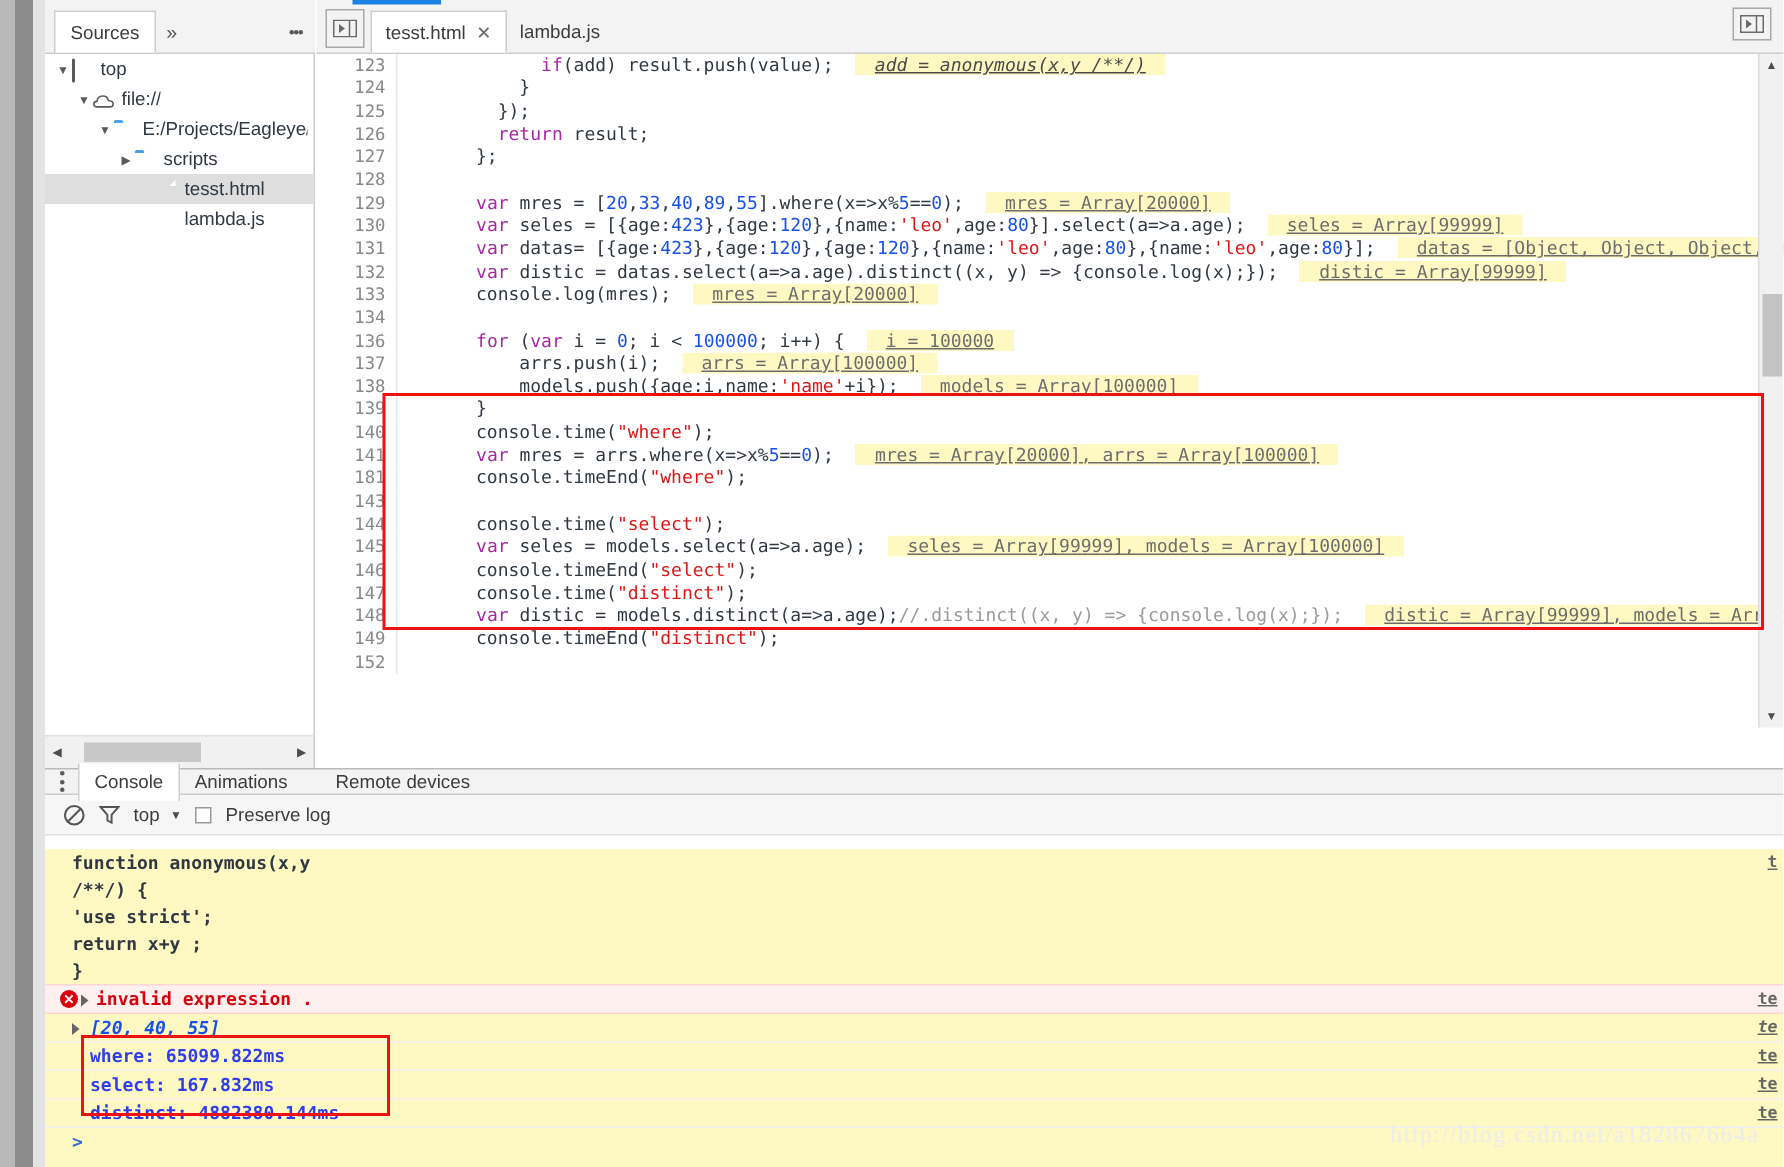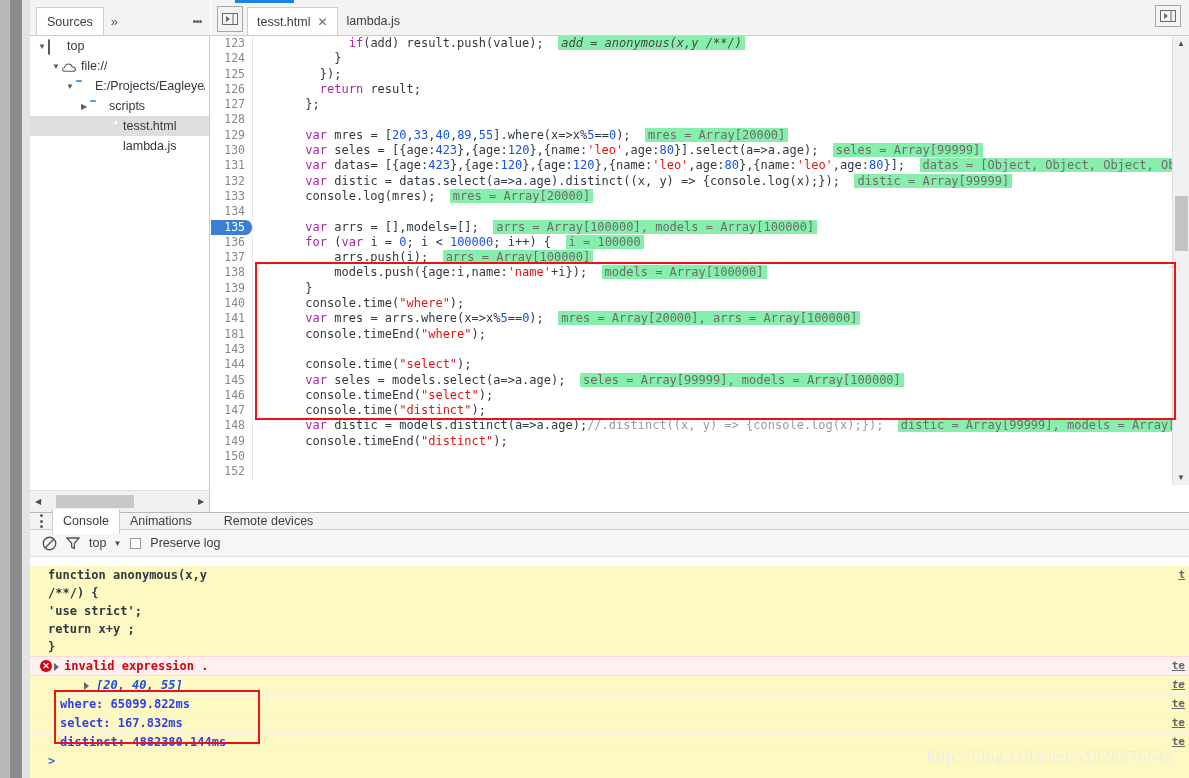--- a/index.html
+++ b/index.html
@@ -100,31 +100,31 @@
     background:#f1f1f1; border-left:1px solid #dedede;
   }
   .vs-arrow { height:15px; display:flex; align-items:center; justify-content:center; font-size:8px; color:#4d4d4d; }
   .vs-thumb { position:absolute; left:2px; top:160px; width:13px; height:55px; background:#c3c3c3; }
   .vs-bottom { position:absolute; bottom:0; left:0; right:0; }
 
   .codelines { font-family:"DejaVu Sans Mono","Liberation Mono",monospace; font-size:12px; line-height:15.3px; }
   .cl { display:flex; height:15.3px; white-space:pre; }
   .cl.cur .ln { background:#3a7fd5; color:#fff; border-radius:0 8px 8px 0; }
   .ln {
-    width:42px; min-width:33px; text-align:right; padding-right:7px;
+    width:54px; min-width:33px; text-align:right; padding-right:7px;
     color:#888; background:#fff; border-right:1px solid #e6e6e6; flex:none;
     font-size:11.5px;
   }
   .src { padding-left:9px; color:#303942; flex:1; overflow:hidden; }
   .kw { color:#a626a4; }
   .num { color:#1750eb; }
   .str { color:#e01515; }
   .com { color:#9a9a9a; }
   .hint {
-    background:#86efac; color:#6d6d6d; font-style:normal; padding:0 3px;
+    background:#fef9c3; color:#6d6d6d; font-style:normal; padding:0 13px;text-decoration:underline;
   }
   .hint.it { font-style:italic; color:#4a4a4a; }
 
   
   .redbox { position:absolute; border:2.5px solid #ee1111; pointer-events:none; }
 
   
   .ed-status {
     position:absolute; left:181px; right:0; bottom:0; height:27px;
     background:#f3f3f3; border-top:1px solid #cdcdcd; display:flex; align-items:center;
@@ -152,21 +152,21 @@
   .cb { width:11px; height:11px; border:1px solid #9a9a9a; background:#fdfdfd; display:inline-block; }
 
   .console-body { position:absolute; left:0; right:0; top:54px; bottom:0; background:#fef9c3; overflow:hidden;font-weight:bold; }
   .cmsg {
     position:relative; font-family:"DejaVu Sans Mono","Liberation Mono",monospace;
     font-size:12px; line-height:18px; padding:0 0 0 18px; white-space:pre;
     border-bottom:1px solid #f0f0f0; color:#303942;
   }
   .cmsg.plain { border-bottom:none; }
   .cmsg.err { background:#fff0f0; border-top:1px solid #ffd6d6; border-bottom:1px solid #ffd6d6; color:#d8000c; padding-left:34px; }
-  .cmsg.arr { color:#1750eb; font-style:italic; padding-left:30px;margin-left:36px; }
+  .cmsg.arr { color:#1750eb; font-style:italic; padding-left:30px; }
   .cmsg.time { color:#2e3df0; padding-left:30px; }
   .errdot {
     position:absolute; left:10px; top:3px; width:12px; height:12px; border-radius:50%;
     background:#d8000c; color:#fff; font-size:9px; font-family:"Liberation Sans",sans-serif;
     display:flex; align-items:center; justify-content:center;
   }
   .tri { position:absolute; width:0; height:0; border-style:solid;
          border-width:4px 0 4px 5px; border-color:transparent transparent transparent #666; }
   .srclink {
     position:absolute; right:4px; top:0; font-family:"DejaVu Sans Mono",monospace;
@@ -276,36 +276,34 @@
             <div class="cl"><span class="ln">125</span><span class="src">        });</span></div>
             <div class="cl"><span class="ln">126</span><span class="src">        <span class="kw">return</span> result;</span></div>
             <div class="cl"><span class="ln">127</span><span class="src">      };</span></div>
             <div class="cl"><span class="ln">128</span><span class="src"></span></div>
             <div class="cl"><span class="ln">129</span><span class="src">      <span class="kw">var</span> mres = [<span class="num">20</span>,<span class="num">33</span>,<span class="num">40</span>,<span class="num">89</span>,<span class="num">55</span>].where(x=&gt;x%<span class="num">5</span>==<span class="num">0</span>);  <span class="hint">mres = Array[20000]</span></span></div>
             <div class="cl"><span class="ln">130</span><span class="src">      <span class="kw">var</span> seles = [{age:<span class="num">423</span>},{age:<span class="num">120</span>},{name:<span class="str">'leo'</span>,age:<span class="num">80</span>}].select(a=&gt;a.age);  <span class="hint">seles = Array[99999]</span></span></div>
             <div class="cl"><span class="ln">131</span><span class="src">      <span class="kw">var</span> datas= [{age:<span class="num">423</span>},{age:<span class="num">120</span>},{age:<span class="num">120</span>},{name:<span class="str">'leo'</span>,age:<span class="num">80</span>},{name:<span class="str">'leo'</span>,age:<span class="num">80</span>}];  <span class="hint">datas = [Object, Object, Object, Object, Object</span></span></div>
             <div class="cl"><span class="ln">132</span><span class="src">      <span class="kw">var</span> distic = datas.select(a=&gt;a.age).distinct((x, y) =&gt; {console.log(x);});  <span class="hint">distic = Array[99999]</span></span></div>
             <div class="cl"><span class="ln">133</span><span class="src">      console.log(mres);  <span class="hint">mres = Array[20000]</span></span></div>
             <div class="cl"><span class="ln">134</span><span class="src"></span></div>
-            <div class="cl cur"><span class="ln">135</span><span class="src">      <span class="kw">var</span> arrs = [],models=[];  <span class="hint">arrs = Array[100000], models = Array[100000]</span></span></div>
             <div class="cl"><span class="ln">136</span><span class="src">      <span class="kw">for</span> (<span class="kw">var</span> i = <span class="num">0</span>; i &lt; <span class="num">100000</span>; i++) {  <span class="hint">i = 100000</span></span></div>
             <div class="cl"><span class="ln">137</span><span class="src">          arrs.push(i);  <span class="hint">arrs = Array[100000]</span></span></div>
             <div class="cl"><span class="ln">138</span><span class="src">          models.push({age:i,name:<span class="str">'name'</span>+i});  <span class="hint">models = Array[100000]</span></span></div>
             <div class="cl"><span class="ln">139</span><span class="src">      }</span></div>
             <div class="cl"><span class="ln">140</span><span class="src">      console.time(<span class="str">"where"</span>);</span></div>
             <div class="cl"><span class="ln">141</span><span class="src">      <span class="kw">var</span> mres = arrs.where(x=&gt;x%<span class="num">5</span>==<span class="num">0</span>);  <span class="hint">mres = Array[20000], arrs = Array[100000]</span></span></div>
             <div class="cl"><span class="ln">181</span><span class="src">      console.timeEnd(<span class="str">"where"</span>);</span></div>
             <div class="cl"><span class="ln">143</span><span class="src"></span></div>
             <div class="cl"><span class="ln">144</span><span class="src">      console.time(<span class="str">"select"</span>);</span></div>
             <div class="cl"><span class="ln">145</span><span class="src">      <span class="kw">var</span> seles = models.select(a=&gt;a.age);  <span class="hint">seles = Array[99999], models = Array[100000]</span></span></div>
             <div class="cl"><span class="ln">146</span><span class="src">      console.timeEnd(<span class="str">"select"</span>);</span></div>
             <div class="cl"><span class="ln">147</span><span class="src">      console.time(<span class="str">"distinct"</span>);</span></div>
             <div class="cl"><span class="ln">148</span><span class="src">      <span class="kw">var</span> distic = models.distinct(a=&gt;a.age);<span class="com">//.distinct((x, y) =&gt; {console.log(x);});</span>  <span class="hint">distic = Array[99999], models = Array[100000]</span></span></div>
             <div class="cl"><span class="ln">149</span><span class="src">      console.timeEnd(<span class="str">"distinct"</span>);</span></div>
-            <div class="cl"><span class="ln">150</span><span class="src"></span></div>
             <div class="cl"><span class="ln">152</span><span class="src"></span></div>
           </div>
       </div>
 
       <div class="code-scroll-v">
         <div class="vs-arrow">▲</div>
         <div class="vs-thumb"></div>
         <div class="vs-bottom">
           <div class="vs-arrow">▼</div>
         </div>

